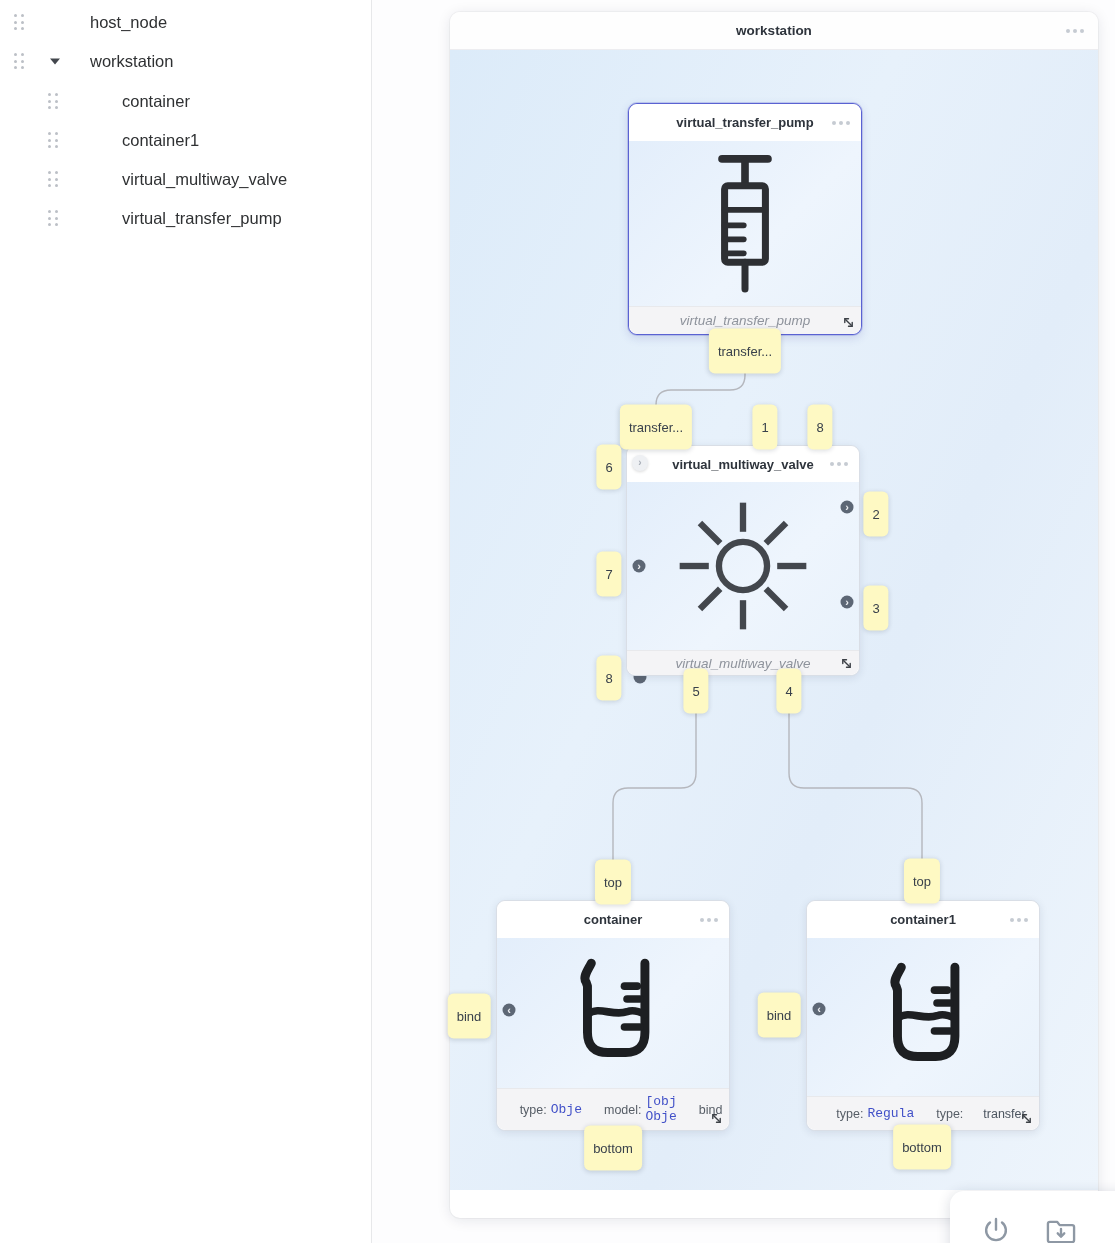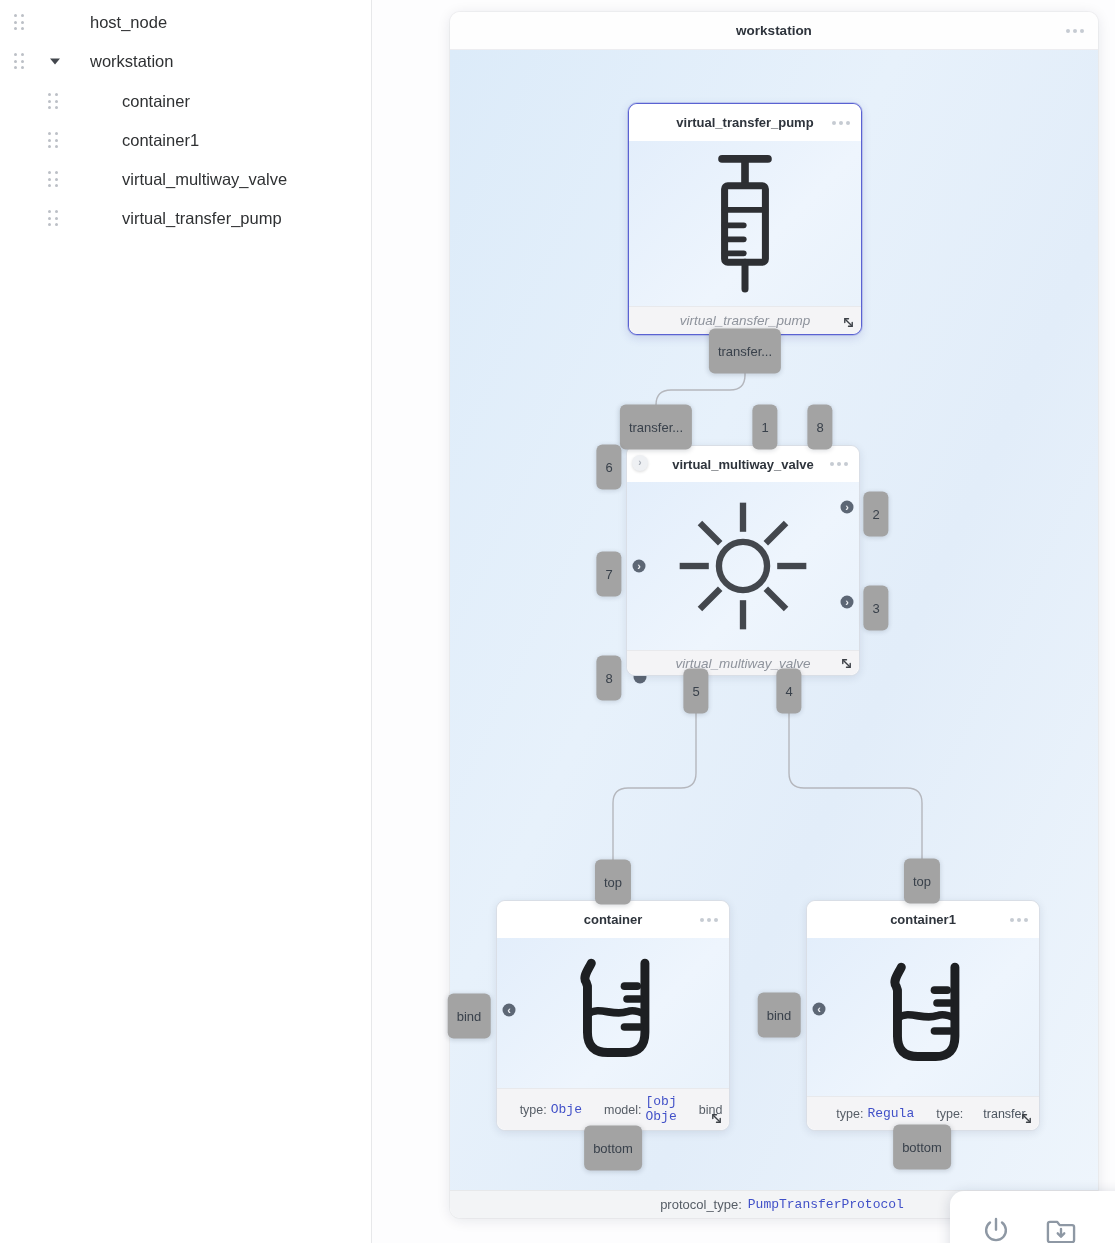--- a/index.html
+++ b/index.html
@@ -48,21 +48,21 @@
   .node-head { height:37px; background:#fff; border-radius:9px 9px 0 0; display:flex; align-items:center; justify-content:center; position:relative; flex:none; }
   .node-title { font-size:13px; font-weight:bold; color:#2e343c; }
   .node-ellipsis { position:absolute; right:11px; top:50%; transform:translateY(-50%); }
   .node-body { flex:1; background:linear-gradient(135deg,#e3eefb 0%,#eef5fd 60%,#e9f2fb 100%); display:flex; align-items:center; justify-content:center; position:relative; }
   .node-foot { background:#f4f4f6; border-top:1px solid #e8e9ec; border-radius:0 0 9px 9px;
     display:flex; align-items:center; justify-content:center; position:relative; flex:none; }
   .foot-italic { font-style:italic; font-size:13.5px; color:#8e939c; }
   .resize-icon { position:absolute; right:6px; bottom:5px; }
 
   
-  .plabel { position:absolute; transform:translate(-50%,-50%); background:#a3a3a3; border-radius:6px;
+  .plabel { position:absolute; transform:translate(-50%,-50%); background:#fef9c3; border-radius:6px;
     padding:15px 9px; font-size:13px; color:#39414b; white-space:nowrap; z-index:7;
     box-shadow:0 1px 5px rgba(15,23,42,.16); }
   .pdot { position:absolute; transform:translate(-50%,-50%); width:13px; height:13px; border-radius:50%;
     background:#5d6775; display:flex; align-items:center; justify-content:center; }
   .pdot .ch { color:#eef0f3; font-size:11px; font-weight:bold; line-height:1; margin-top:-1px; }
   .pdot.under { z-index:2; }
   .pdot.over { z-index:6; }
   .pdot.light { width:16px; height:16px; background:#eef0f3; box-shadow:0 1px 3px rgba(0,0,0,.14); }
   .pdot.light .ch { color:#a7adb7; font-size:10px; }
 
@@ -155,24 +155,20 @@
   <section id="panel">
     <div id="panel-head">
       <span id="panel-title">workstation</span>
       <span class="ellipsis panel-ellipsis">
           <i></i>
           <i></i>
           <i></i>
         </span>
     </div>
     <div id="panel-body"></div>
-    <div id="panel-foot">
-      <span class="field-label" style="font-size:13px;">protocol_type:</span>
-      <span class="mono-val">PumpTransferProtocol</span>
-    </div>
   </section>
 
   <svg id="edges">
     <path d="M745 336 V375 Q745 390 730 390 H671 Q656 390 656 405 V445"></path>
     <path d="M696 677 V773 Q696 788 681 788 H628 Q613 788 613 803 V898"></path>
     <path d="M789 677 V773 Q789 788 804 788 H907 Q922 788 922 803 V897"></path>
   </svg>
 
   <div class="node selected" style="left:628px; top:103px; width:234px; height:232px;">
     <div class="node-head">

